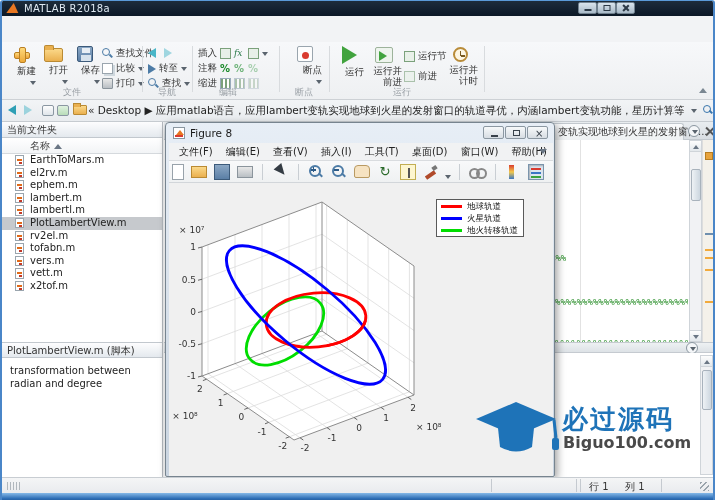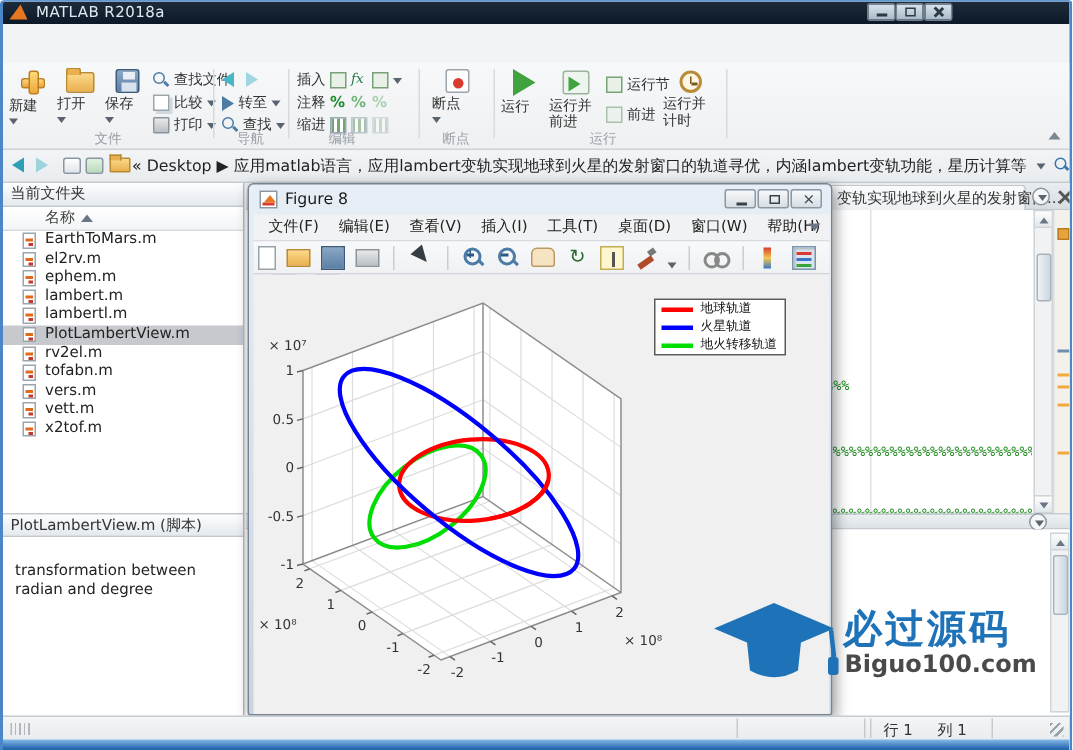--- a/index.html
+++ b/index.html
@@ -26,21 +26,21 @@
 .searchbox{position:absolute;left:552px;top:20px;width:122px;height:17px;background:#fff;border:1px solid #26425d;border-radius:2px}
 .searchbox input{position:absolute;left:3px;top:1px;width:100px;height:13px;border:none;outline:none;font-size:10px;color:#444;font-family:inherit;background:transparent}
 .mag{position:relative;width:9px;height:9px;display:inline-block}
 .mag::before{content:"";position:absolute;left:0;top:0;width:6px;height:6px;border:1.5px solid #3a76ad;border-radius:50%}
 .mag::after{content:"";position:absolute;left:6px;top:6px;width:4px;height:1.5px;background:#3a76ad;transform:rotate(45deg)}
 .signin{position:absolute;left:687px;top:23px;font-size:10px;color:#bcd2e4}
 
 .ribbon{position:absolute;left:0;top:41px;width:100%;height:58px;background:linear-gradient(#f7f8fa,#eef0f2);border-bottom:1px solid #cdd1d5}
 .rgdiv{position:absolute;top:4px;height:46px;width:1px;background:#d8dbde}
 .glabel{position:absolute;top:44px;height:12px;font-size:9px;color:#9aa0a6;text-align:center}
-.bigbtn{position:absolute;top:3px;text-align:left;font-size:9.5px;color:#333;line-height:11px}
+.bigbtn{position:absolute;top:3px;text-align:right;font-size:9.5px;color:#333;line-height:11px}
 .car{display:inline-block;width:0;height:0;border-left:3px solid transparent;border-right:3px solid transparent;border-top:4px solid #5a646e;vertical-align:middle}
 .smbtn{position:absolute;height:13px;font-size:9.5px;color:#333;white-space:nowrap;display:flex;align-items:center;gap:3px}
 .bi{display:block;margin:0 auto 2px}
 .bi-plus{position:relative;width:18px;height:18px}
 .bi-plus::before{content:"";position:absolute;left:2px;top:7px;width:14px;height:5px;background:linear-gradient(#ffd97a,#eda33a);border:1px solid #b97f22;border-radius:2px}
 .bi-plus::after{content:"";position:absolute;left:6.5px;top:2px;width:5px;height:14px;background:linear-gradient(#ffd97a,#edaa3a);border:1px solid #b97f22;border-radius:2px}
 .bi-folder{position:relative;width:19px;height:14px;margin-top:3px;background:linear-gradient(#fbd98a,#eab04f);border:1px solid #ba8a33;border-radius:2px}
 .bi-folder::before{content:"";position:absolute;left:-1px;top:-4px;width:8px;height:4px;background:#eab04f;border:1px solid #ba8a33;border-bottom:none;border-radius:2px 2px 0 0}
 .bi-disk{position:relative;width:16px;height:16px;margin-top:1px;background:linear-gradient(#8ba7c4,#5b7fa6);border:1px solid #3c5a7a;border-radius:2px}
 .bi-disk::before{content:"";position:absolute;left:4px;top:1px;width:8px;height:5px;background:#e8eef4}
@@ -80,21 +80,21 @@
 .phead{height:16px;background:linear-gradient(#fdfdfe,#e4e9ee);border-bottom:1px solid #c2c8ce;font-size:10px;color:#333;line-height:16px;padding-left:5px}
 .colhead{height:16px;background:linear-gradient(#fff,#f2f4f6);border-bottom:1px solid #d5d9dd;font-size:10px;color:#444;line-height:16px;padding-left:28px}
 .sortarr{display:inline-block;width:0;height:0;border-left:4px solid transparent;border-right:4px solid transparent;border-bottom:5px solid #6a7684;margin-left:4px}
 .flist{position:relative}
 .frow{position:relative;height:12.6px;font-size:10px;color:#222;line-height:12.6px;padding-left:28px;white-space:nowrap}
 .frow.sel{background:#c6c9cd}
 .ficon{position:absolute;left:13px;top:1px;width:9px;height:10.5px;background:#fff;border:1px solid #9aa5ae}
 .ficon::before{content:"";position:absolute;left:1px;top:3px;width:5px;height:2px;background:#e06a18}
 .ficon::after{content:"";position:absolute;left:3px;top:6px;width:3px;height:2px;background:#c23a2a}
 .dhead{position:absolute;left:0;top:220px;width:100%;height:16px;background:linear-gradient(#fdfdfe,#e4e9ee);border-top:1px solid #c2c8ce;border-bottom:1px solid #c2c8ce;font-size:10px;color:#333;line-height:15px;padding-left:5px}
-.dbody{position:absolute;left:0;top:236px;width:100%;font-size:10px;color:#222;padding:16px 8px;line-height:13px}
+.dbody{position:absolute;left:0;top:236px;width:100%;font-size:10px;color:#222;padding:6px 8px;line-height:13px}
 
 .edarea{position:absolute;left:162px;top:121px;width:551px;height:355px;background:#fff}
 .edtabs{position:absolute;left:0;top:0;width:100%;height:18px;background:linear-gradient(#e9edf0,#d8dde2);border-bottom:1px solid #c2c8ce}
 .edtab{position:absolute;left:250px;top:1px;width:270px;height:17px;background:linear-gradient(#fafbfc,#eef1f3);border:1px solid #c2c8ce;border-bottom:none;border-radius:3px 3px 0 0;font-size:10px;color:#333;line-height:16px;padding-left:6px;white-space:nowrap;overflow:hidden}
 .edtab-label{position:absolute;left:394px;top:3px;font-size:10px;color:#333;white-space:nowrap}
 .circbtn{position:absolute;width:12px;height:12px;border:1px solid #8a96a0;border-radius:50%;background:#f4f6f8;text-align:center}
 .circbtn::before{content:"";position:absolute;left:3px;top:4px;border-left:3px solid transparent;border-right:3px solid transparent;border-top:4px solid #5a646e}
 .edclose{position:absolute;width:10px;height:10px}
 .edclose::before,.edclose::after{content:"";position:absolute;left:4px;top:0;width:1.8px;height:11px;background:#555}
 .edclose::before{transform:rotate(45deg)}.edclose::after{transform:rotate(-45deg)}

